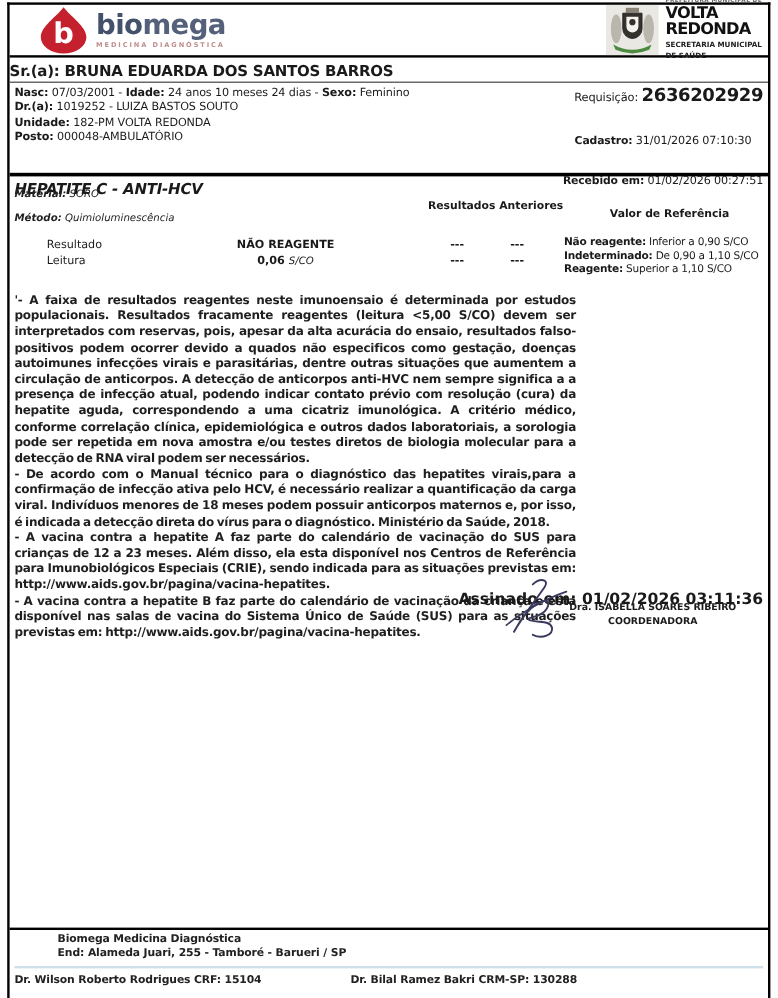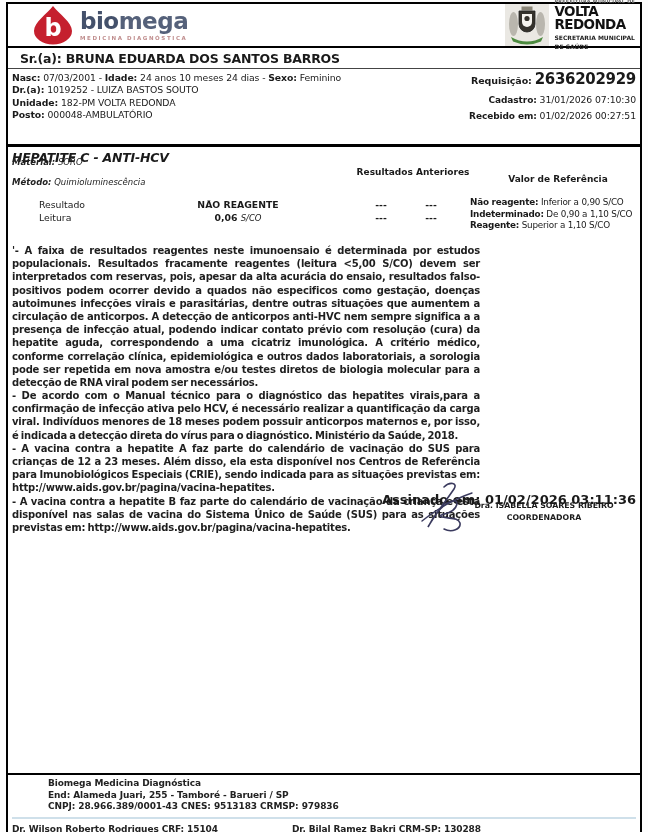--- a/index.html
+++ b/index.html
@@ -19,29 +19,29 @@
   .wordmark { line-height:1; }
   .wordmark .bio { font-weight:bold; font-size:23px; color:#44516b; letter-spacing:-0.5px; }
   .wordmark .mega { font-weight:bold; font-size:23px; color:#55617a; letter-spacing:-0.5px; }
   .tagline { font-size:5.5px; letter-spacing:1.6px; color:#c08e8e; margin-top:2px; font-weight:bold; }
   .seal { display:flex; align-items:center; gap:5px; padding-right:2px; }
   .seal-text { line-height:1; }
   .seal-l1 { font-size:4.8px; font-weight:bold; color:#666; letter-spacing:0.3px; }
   .seal-big { font-size:13.5px; font-weight:bold; color:#111; letter-spacing:-0.6px; line-height:1.02; }
   .seal-sm { font-size:6px; font-weight:bold; color:#222; margin-top:1.5px; line-height:1.25; }
   
-  .name-band { padding:3px 4px 2px 12px; font-weight:bold; font-size:12.5px; border-bottom:1px solid #444; letter-spacing:-0.2px; }
+  .name-band { padding:3px 4px 2px 0; font-weight:bold; font-size:12.5px; border-bottom:1px solid #444; letter-spacing:-0.2px; }
   .details { position:relative; height:78px; border-bottom:3px solid #000; font-size:9.3px; padding:3px 4px; letter-spacing:-0.1px; }
   .details .ln { line-height:11.5px; }
   .details .gap { margin-top:2px; }
   .right-col { position:absolute; right:4px; top:2px; text-align:right; }
   .req-line { line-height:16px; }
-  .req-label { font-weight:bold; font-size:9.5px; }
+  .req-label { font-weight:normal; font-size:9.5px; }
   .req-num { font-weight:bold; font-size:15px; letter-spacing:-0.3px; }
-  .rc-ln { margin-top:5px; font-size:9.3px; }
+  .rc-ln { margin-top:22px; font-size:9.3px;text-align:center; }
   .rc-ln b { font-size:9px; }
   
   .results { position:relative; height:628px; border-bottom:2px solid #000; }
   .exam-title { position:absolute; left:4px; top:3px; font-style:italic; font-weight:bold; font-size:12.5px; letter-spacing:-0.2px; }
   .exam-sub { position:absolute; left:4px; font-style:italic; font-size:8.5px; color:#222; }
   .exam-sub b { font-weight:bold; }
   .col-hd { position:absolute; font-weight:bold; font-size:9px; text-align:center; }
   .rrow { position:absolute; left:0; width:100%; height:12px; font-size:9.3px; }
   .rrow .lbl { position:absolute; left:4px;margin-left:27px; }
   .rrow .val { position:absolute; left:146px; width:168px; text-align:center; font-weight:bold; }
@@ -193,21 +193,20 @@
 
     <div class="doctor-block">
       <div>Dra. ISABELLA SOARES RIBEIRO</div>
       <div>COORDENADORA</div>
     </div>
   </div>
 
   <div class="footer">
     <div class="fln">Biomega Medicina Diagnóstica</div>
     <div class="fln">End: Alameda Juari, 255 - Tamboré - Barueri / SP</div>
-    <div class="fln">CNPJ: 28.966.389/0001-43 CNES: 9513183 CRMSP: 979836</div>
     <div class="footer-divider"></div>
     <div class="doctors">
       <span class="d1">Dr. Wilson Roberto Rodrigues CRF: 15104</span>
       <span class="d2">Dr. Bilal Ramez Bakri CRM-SP: 130288</span>
     </div>
   </div>
 
 </div>
 
 </body></html>

